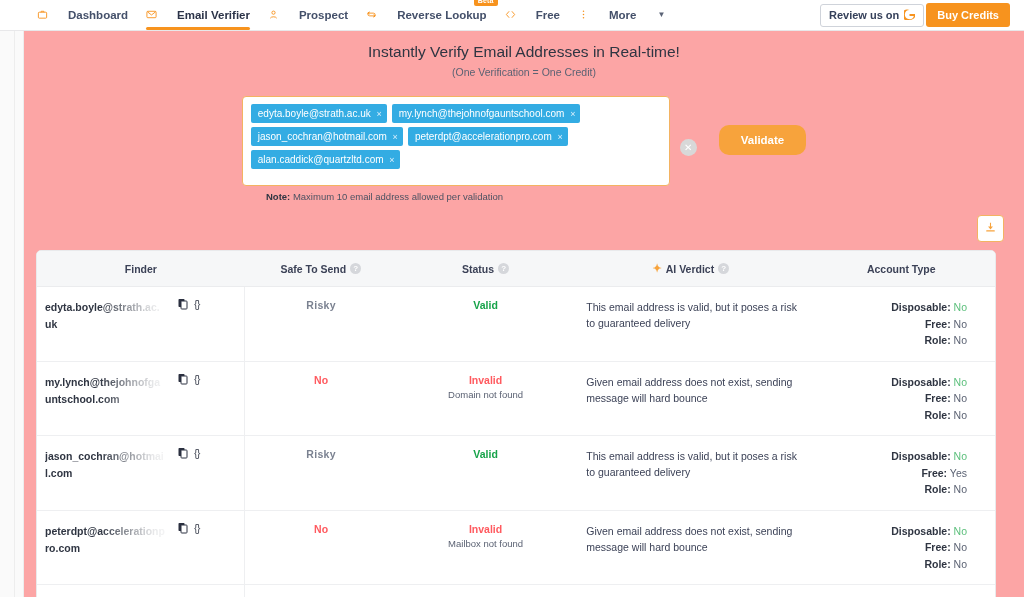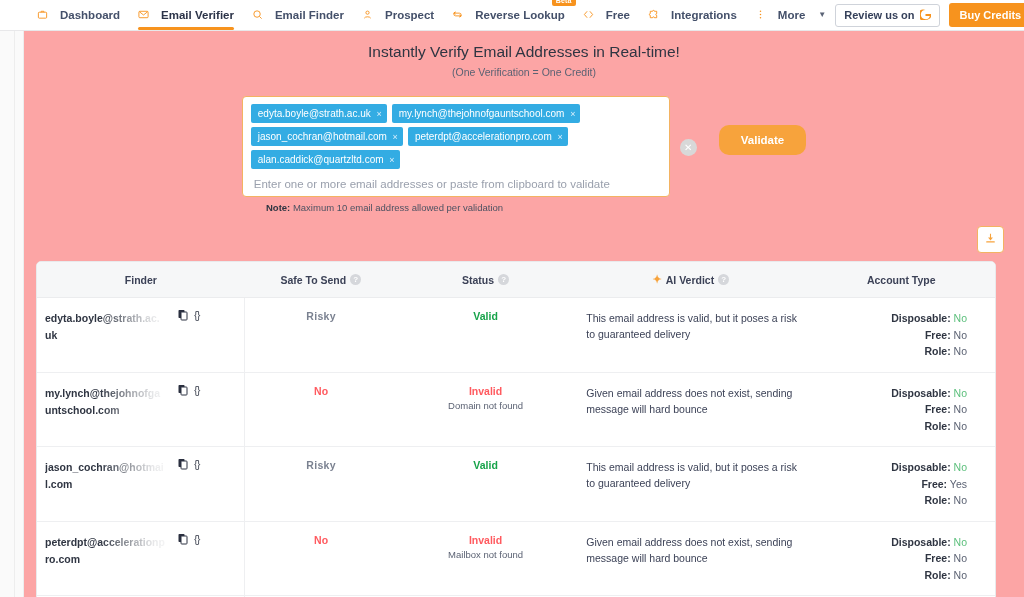--- a/index.html
+++ b/index.html
@@ -19,21 +19,21 @@
     display: flex;
     align-items: center;
     background: #ffffff;
     border-bottom: 1px solid #e8e8ea;
     padding: 0 14px 0 28px;
     position: relative;
     z-index: 5;
   }
   .nav-items { display: flex; align-items: center; flex: 1; }
   .nav-item {
-    display: flex; align-items: center; gap: 12px;
+    display: flex; align-items: center; gap: 20px;
     font-size: 11.5px; font-weight: bold;
     color: #44506a;
     padding: 7px 9px 8px 9px;
     position: relative;
     cursor: pointer;
     white-space: nowrap;
     text-align: right;
   }
   .nav-item .ic { color: #f79646; display:flex; align-items:center; }
   .nav-item.active { color: #2b3348; }
@@ -46,21 +46,21 @@
     position: absolute;
     top: -6px; right: -2px;
     background: #f7931e; color: #fff;
     font-size: 7px; font-weight: bold;
     padding: 1px 4px 1px 4px; border-radius: 2px;
     letter-spacing: .2px;
     line-height: 1.2;
   }
   .caret { font-size: 8px; color: #5a6376; margin-left: 1px; }
 
-  .nav-right { display: flex; align-items: center; gap: 9px; justify-content: flex-end; }
+  .nav-right { display: flex; align-items: center; gap: 2px; justify-content: flex-end; }
   .review-btn {
     display: flex; align-items: center; gap: 5px;
     border: 1px solid #cfd3da; border-radius: 3px;
     background: #fff;
     font-size: 11px; font-weight: bold; color: #35405a;
     padding: 4px 8px; cursor: pointer; white-space: nowrap;
   }
   .buy-btn {
     background: #f7931e; color: #fff;
     font-size: 11px; font-weight: bold;
@@ -279,29 +279,20 @@
           <svg width="11" height="11" viewBox="0 0 24 24" fill="none" stroke="#f7931e" stroke-width="2">
             <rect x="2" y="5" width="20" height="14" rx="2"></rect>
             <path d="M3 6l9 7 9-7"></path>
           </svg>
         </span>
         <span>Email Verifier</span>
       </div>
       <div class="nav-item">
         <span class="ic">
           <svg width="11" height="11" viewBox="0 0 24 24" fill="none" stroke="#f7931e" stroke-width="2">
-            <circle cx="11" cy="11" r="7"></circle>
-            <path d="M16.5 16.5L21 21"></path>
-          </svg>
-        </span>
-        <span>Email Finder</span>
-      </div>
-      <div class="nav-item">
-        <span class="ic">
-          <svg width="11" height="11" viewBox="0 0 24 24" fill="none" stroke="#f7931e" stroke-width="2">
             <circle cx="12" cy="8" r="3.5"></circle>
             <path d="M5 20c1.5-4 12.5-4 14 0"></path>
           </svg>
         </span>
         <span>Prospect</span>
       </div>
       <div class="nav-item">
         <span class="ic">
           <svg width="11" height="11" viewBox="0 0 24 24" fill="none" stroke="#f7931e" stroke-width="2">
             <path d="M4 9h12a4 4 0 0 1 0 8"></path>
@@ -314,28 +305,20 @@
         <span class="beta-badge">Beta</span>
       </div>
       <div class="nav-item">
         <span class="ic">
           <svg width="11" height="11" viewBox="0 0 24 24" fill="none" stroke="#f7931e" stroke-width="2">
             <path d="M9 5L3 12l6 7"></path>
             <path d="M15 5l6 7-6 7"></path>
           </svg>
         </span>
         <span>Free</span>
-      </div>
-      <div class="nav-item">
-        <span class="ic">
-          <svg width="11" height="11" viewBox="0 0 24 24" fill="none" stroke="#f7931e" stroke-width="2">
-            <path d="M5 5h5a2 2 0 1 1 4 0h5v5a2 2 0 1 0 0 4v5h-5a2 2 0 1 0-4 0H5v-5a2 2 0 1 1 0-4z"></path>
-          </svg>
-        </span>
-        <span>Integrations</span>
       </div>
       <div class="nav-item">
         <span class="ic">
           <svg width="11" height="11" viewBox="0 0 24 24" fill="#f7931e">
             <circle cx="12" cy="5" r="1.7"></circle>
             <circle cx="12" cy="12" r="1.7"></circle>
             <circle cx="12" cy="19" r="1.7"></circle>
           </svg>
         </span>
         <span>More</span>
@@ -366,21 +349,20 @@
 
     <div class="input-row">
       <div class="tag-box">
         <div class="tags" id="tagList">
             <span class="tag"><span>edyta.boyle@strath.ac.uk</span><span class="x">×</span></span>
             <span class="tag"><span>my.lynch@thejohnofgauntschool.com</span><span class="x">×</span></span>
             <span class="tag"><span>jason_cochran@hotmail.com</span><span class="x">×</span></span>
             <span class="tag"><span>peterdpt@accelerationpro.com</span><span class="x">×</span></span>
             <span class="tag"><span>alan.caddick@quartzltd.com</span><span class="x">×</span></span>
           </div>
-        <div class="tag-placeholder">Enter one or more email addresses or paste from clipboard to validate</div>
         <div class="clear-all">✕</div>
       </div>
       <button class="validate-btn">Validate</button>
     </div>
 
     <div class="note">
       <b>Note:</b>
       <span>Maximum 10 email address allowed per validation</span>
     </div>
 

